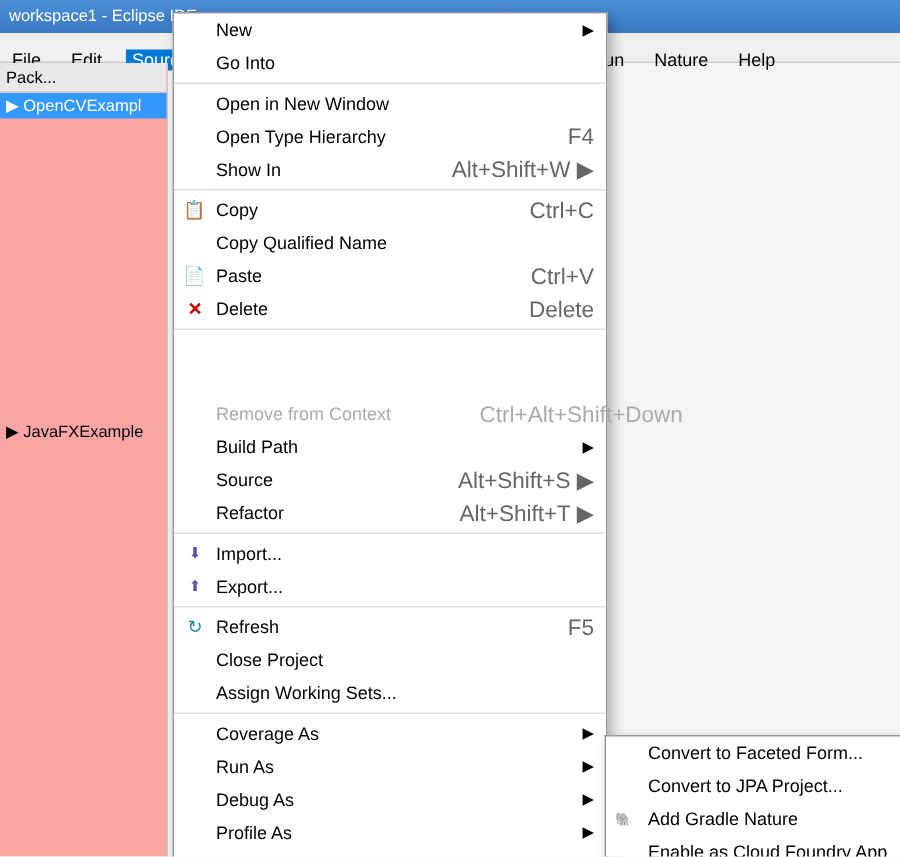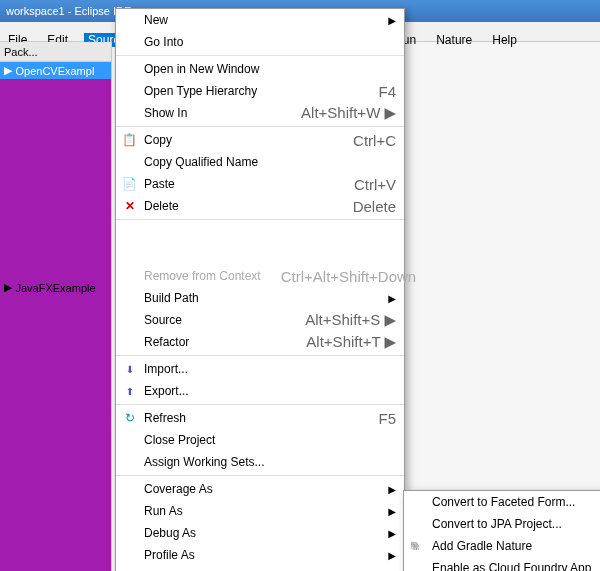--- a/index.html
+++ b/index.html
@@ -57,21 +57,21 @@
       background: #0078d7;
       color: white;
     }
 
     
     .sidebar {
       position: absolute;
       top: 42px; left: 0;
       width: 112px;
       height: 529px;
-      background: #a21caf;
+      background: #fca5a5;
       border-right: 1px solid #ccc;
     }
     .sidebar-header {
       height: 20px;
       background: #e8e8e8;
       border-bottom: 1px solid #ccc;
       display: flex;
       align-items: center;
       padding: 0 4px;
       font-size: 11px;
@@ -101,20 +101,21 @@
       z-index: 10;
     }
     .menu-item {
       height: 22px;
       display: flex;
       align-items: center;
       padding: 0 8px 0 28px;
       position: relative;
       cursor: default;
       white-space: nowrap;
+      gap: 39px;
     }
     .menu-item .shortcut {
       margin-left: auto;
       padding-left: 20px;
       font-size: 15px;
       color: #666;
     }
     .menu-item .arrow {
       margin-left: auto;
       font-size: 10px;

